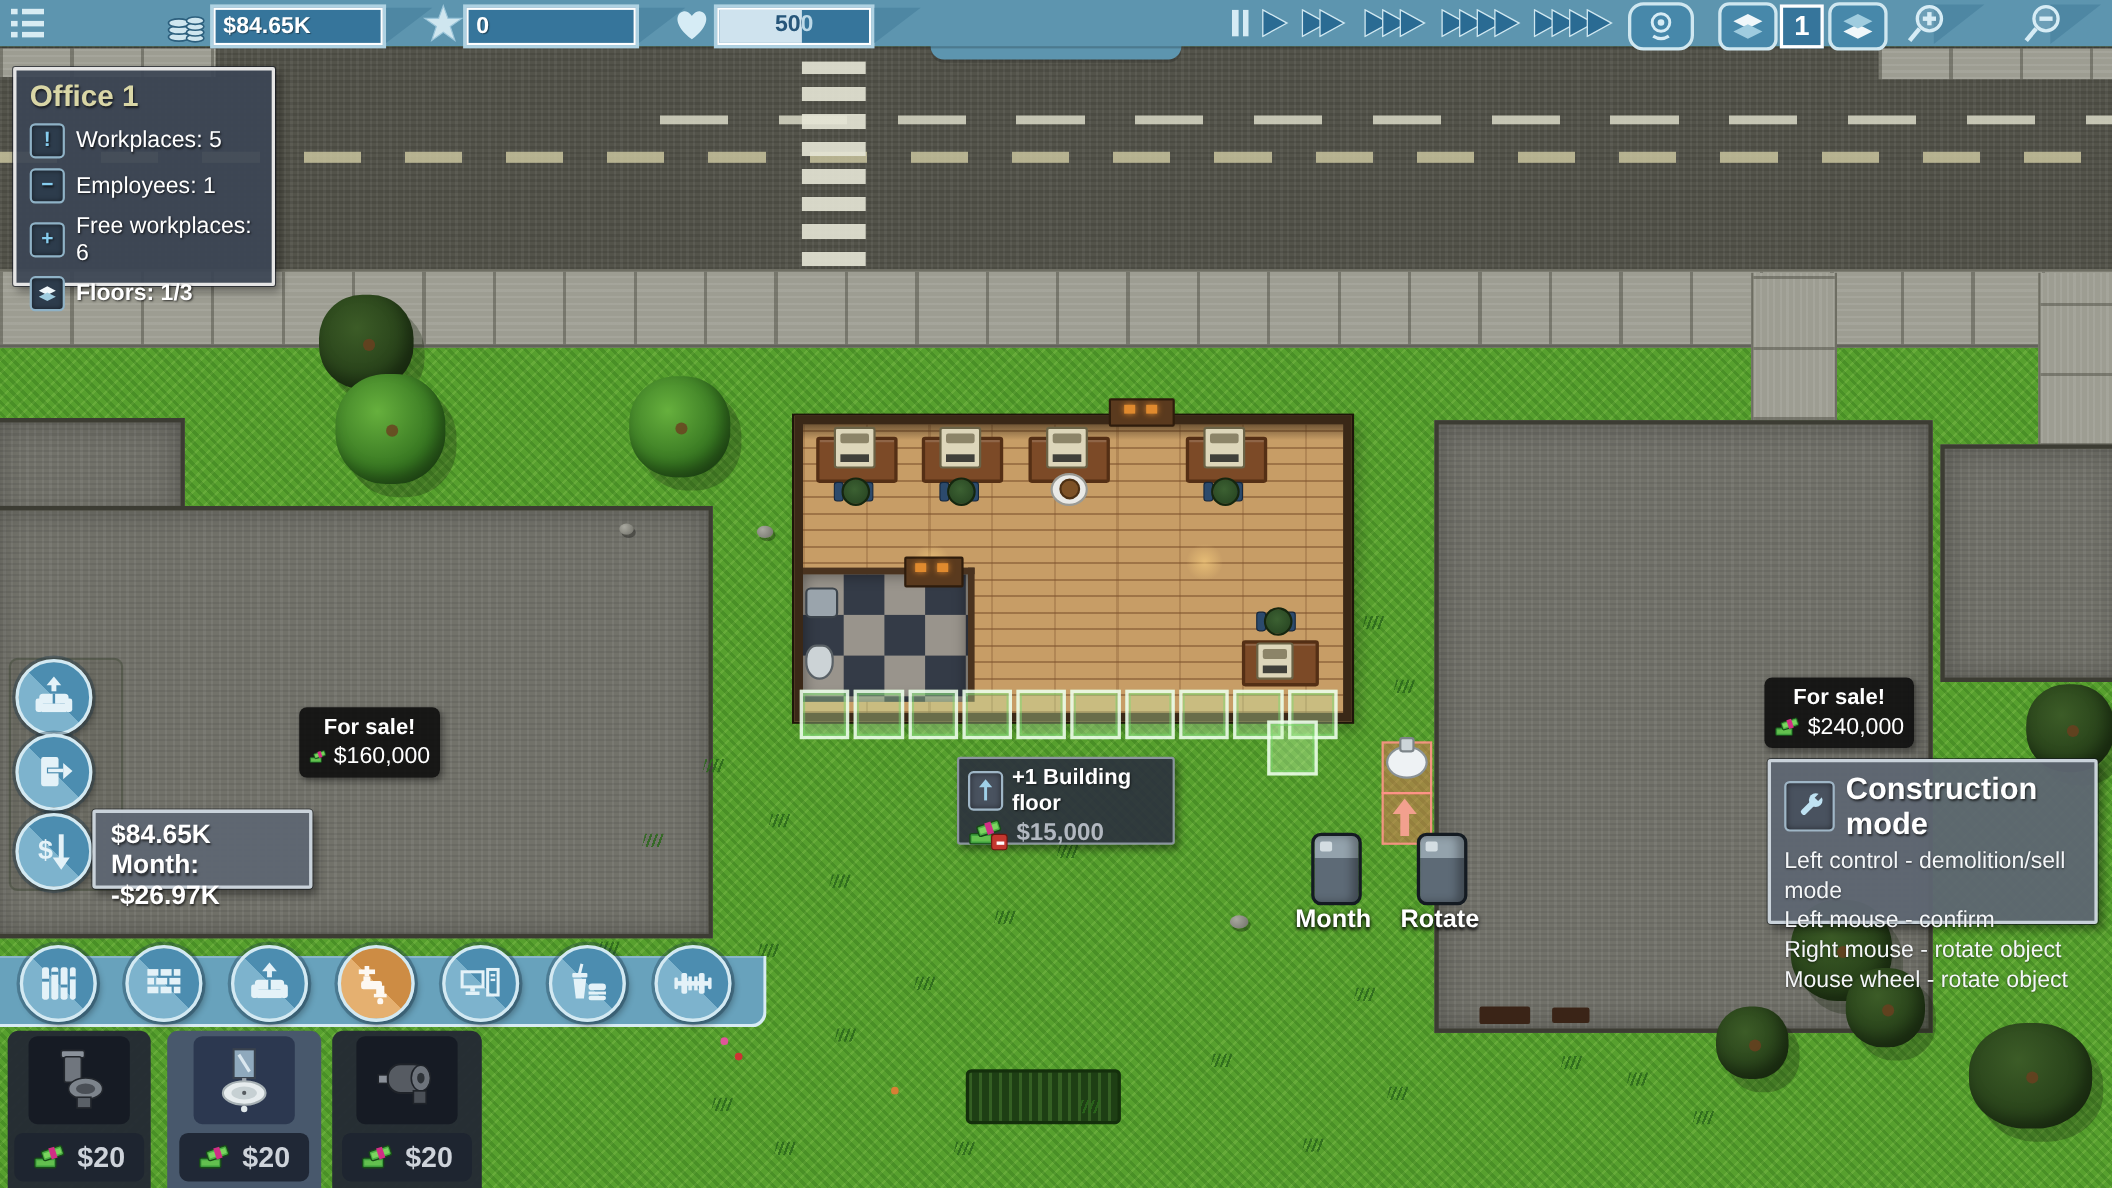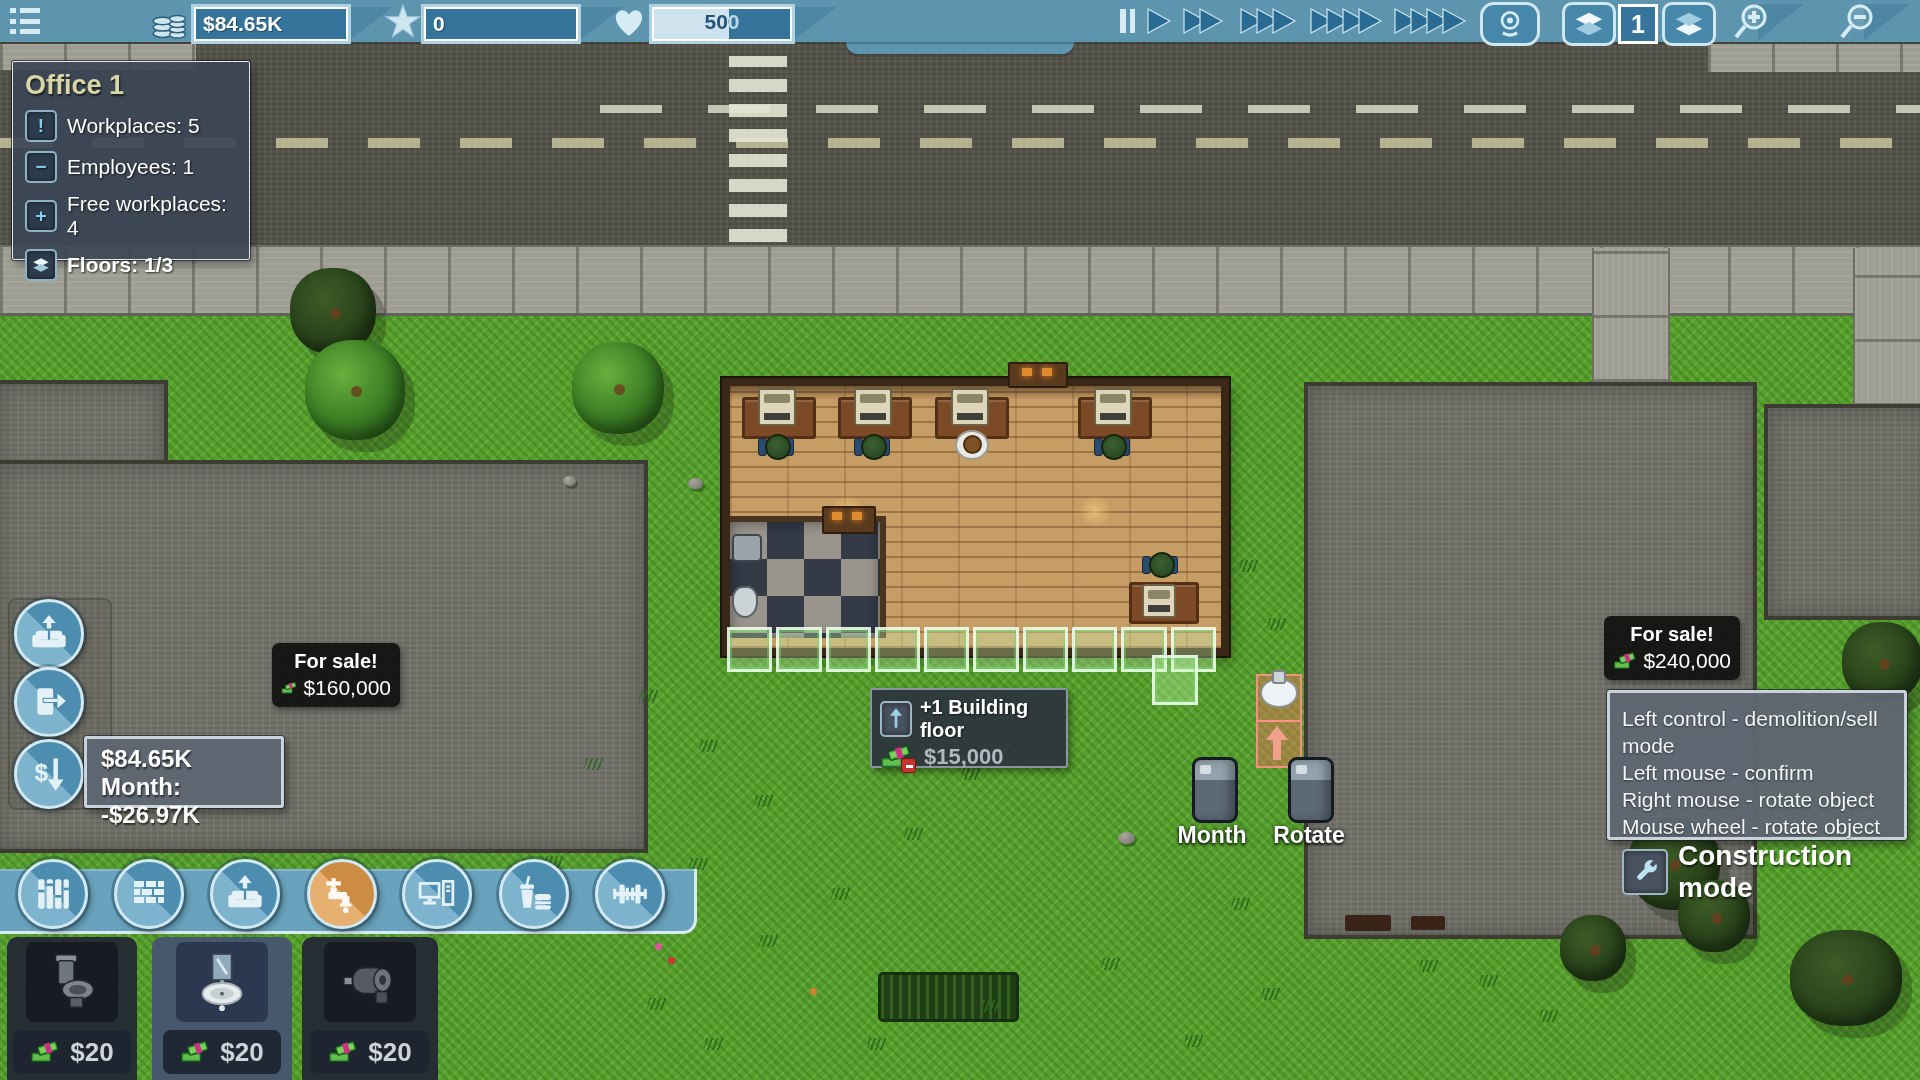--- a/index.html
+++ b/index.html
@@ -74,21 +74,21 @@
   .datetab{position:absolute;left:846px;top:0;width:228px;height:54px;background:#5d95af;border-radius:0 0 12px 12px;box-shadow:0 3px 0 rgba(0,0,0,.15);}
   .tb-btn{position:absolute;background:#4788aa;border:3px solid #cfe7f0;display:flex;align-items:center;justify-content:center;}
   .round14{border-radius:14px;} .round10{border-radius:10px;}
   .heart-fill{position:absolute;left:0;top:0;bottom:0;background:#cfe3ee;}
   .heart-text{position:absolute;left:0;top:0;width:136px;height:26px;display:flex;align-items:center;justify-content:center;font-weight:bold;font-size:21px;}
   .heart-light{color:#bcd9e8;text-shadow:none;}
   .heart-dark{color:#27567a;text-shadow:none;}
   .heart-clip{position:absolute;left:0;top:0;height:26px;overflow:hidden;}
   .zoomshadow{position:absolute;left:26px;top:2px;width:0;height:0;border-top:36px solid #4e87a3;border-right:46px solid transparent;z-index:-1;}
   
-  .info-panel{background:rgba(60,69,85,.92);border:1px solid #e5e5e5;box-shadow:0 0 0 1px rgba(15,20,30,.65), 4px 5px 8px rgba(0,0,0,.35);border-radius:2px;color:#fff;}
+  .info-panel{background:rgba(60,69,85,.92);border:3px solid #e5e5e5;box-shadow:0 0 0 1px rgba(15,20,30,.65), 4px 5px 8px rgba(0,0,0,.35);border-radius:2px;color:#fff;}
   .info-title{font-size:27px;font-weight:bold;color:#d9d6a6;text-shadow:1px 2px 2px rgba(0,0,0,.6);}
   .info-row{display:flex;align-items:center;gap:10px;margin-top:9px;font-size:21px;text-shadow:1px 1px 2px rgba(0,0,0,.7);}
   .oi{width:28px;height:28px;border-radius:5px;background:#2d3c4c;border:2px solid #8fb2c6;color:#86cdef;font-weight:bold;display:flex;align-items:center;justify-content:center;font-size:19px;box-shadow:inset 0 0 5px rgba(0,0,0,.55);flex:0 0 auto;}
   .tt-black{background:rgba(10,10,10,.88);border-radius:7px;color:#fff;box-shadow:2px 3px 6px rgba(0,0,0,.4);}
   .gray-panel{background:rgba(94,102,114,.95);border:3px solid #c9d2da;box-shadow:0 0 0 1px rgba(20,25,32,.6),4px 5px 8px rgba(0,0,0,.4);border-radius:3px;color:#fff;}
   .ctitle{font-size:28px;font-weight:bold;text-shadow:1px 2px 2px rgba(0,0,0,.6);}
   .cline{font-size:21px;line-height:27px;color:#f4f6f8;text-shadow:0 1px 2px rgba(0,0,0,.55);}
   .iconbox{background:#49525f;border:2px solid #9fb6c6;border-radius:5px;display:flex;align-items:center;justify-content:center;box-shadow:inset 0 0 6px rgba(0,0,0,.5);}
   
   .circle-btn{width:64px;height:64px;border-radius:50%;border:3px solid #d3e9f2;background:linear-gradient(45deg,#7db3cd 0 50%,#4c8db0 50%);box-shadow:0 0 0 3px rgba(25,55,75,.35), 3px 4px 6px rgba(0,0,0,.3);display:flex;align-items:center;justify-content:center;}
@@ -283,21 +283,21 @@
     <div class="info-row">
       <span class="oi">!</span>
       <span>Workplaces: 5</span>
     </div>
     <div class="info-row">
       <span class="oi">−</span>
       <span>Employees: 1</span>
     </div>
     <div class="info-row">
       <span class="oi">+</span>
-      <span>Free workplaces: 4</span>
+      <span>Free workplaces: 6</span>
     </div>
     <div class="info-row" style="font-weight:bold;">
       <span class="oi">
           <svg width="20" height="16" viewBox="0 0 36 28">
             <use href="#sym-layers"></use>
           </svg>
         </span>
       <span>Floors: 1/3</span>
     </div>
   </div>
@@ -342,37 +342,37 @@
             <use href="#sym-money"></use>
           </svg>
         <i style="position:absolute;right:-2px;bottom:-3px;width:13px;height:13px;background:#c4372f;border-radius:3px;border:1px solid #6d150f;"></i>
         <i style="position:absolute;right:1px;bottom:2px;width:7px;height:3px;background:#fff;"></i>
       </span>
       <span style="font-weight:bold;font-size:22px;color:#b2b8c0;">$15,000</span>
     </div>
   </div>
 
   <div class="ab gray-panel" style="left:1607px;top:690px;width:300px;height:150px;padding:8px 12px;box-sizing:border-box;z-index:60;">
-    <div style="margin-top:4px;">
-      <div class="cline">Left control - demolition/sell mode</div>
-      <div class="cline">Left mouse - confirm</div>
-      <div class="cline">Right mouse - rotate object</div>
-      <div class="cline">Mouse wheel - rotate object</div>
-    </div>
     <div style="display:flex;align-items:center;gap:10px;">
       <span class="iconbox" style="width:42px;height:42px;flex:0 0 auto;">
         <svg width="32" height="32" viewBox="0 0 36 36">
           <g transform="rotate(45 18 18)">
             <circle cx="18" cy="9" r="7" fill="#bfe2f2"></circle>
             <rect x="15" y="9" width="6" height="20" rx="2.5" fill="#bfe2f2"></rect>
             <rect x="15.5" y="0" width="5" height="8" fill="#49525f"></rect>
           </g>
         </svg>
       </span>
       <span class="ctitle">Construction mode</span>
+    </div>
+    <div style="margin-top:4px;">
+      <div class="cline">Left control - demolition/sell mode</div>
+      <div class="cline">Left mouse - confirm</div>
+      <div class="cline">Right mouse - rotate object</div>
+      <div class="cline">Mouse wheel - rotate object</div>
     </div>
   </div>
 
   <div class="ab" style="left:8px;top:598px;width:100px;height:208px;border:2px solid rgba(55,65,45,.35);background:rgba(60,60,40,.12);border-radius:8px;z-index:50;"></div>
   <div class="ab circle-btn" style="left:14px;top:599px;z-index:52;">
     <svg width="40" height="40" viewBox="0 0 36 36">
         <use href="#sym-sofa-up"></use>
       </svg>
   </div>
   <div class="ab circle-btn" style="left:14px;top:667px;z-index:52;">

